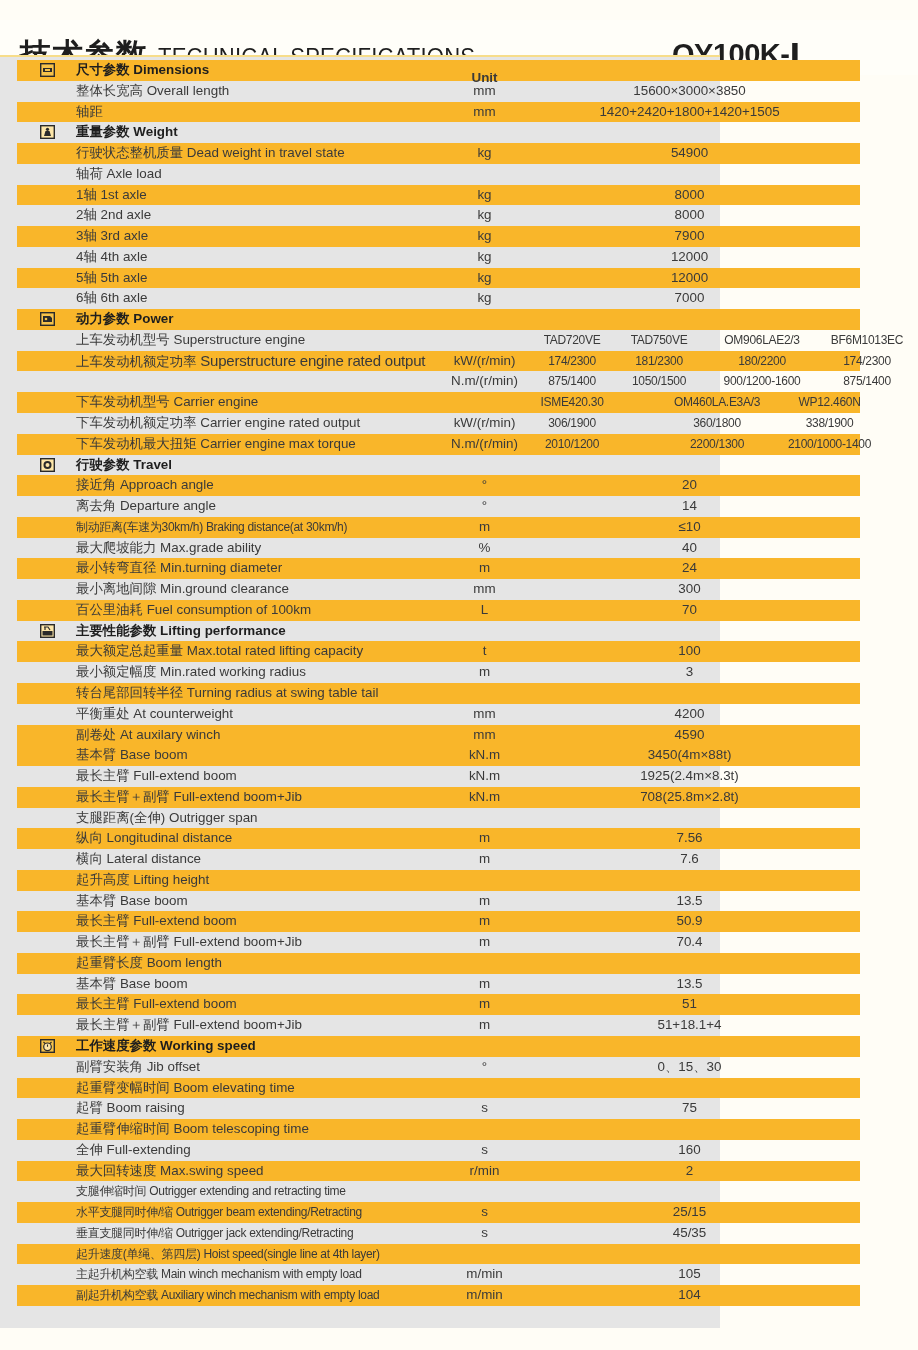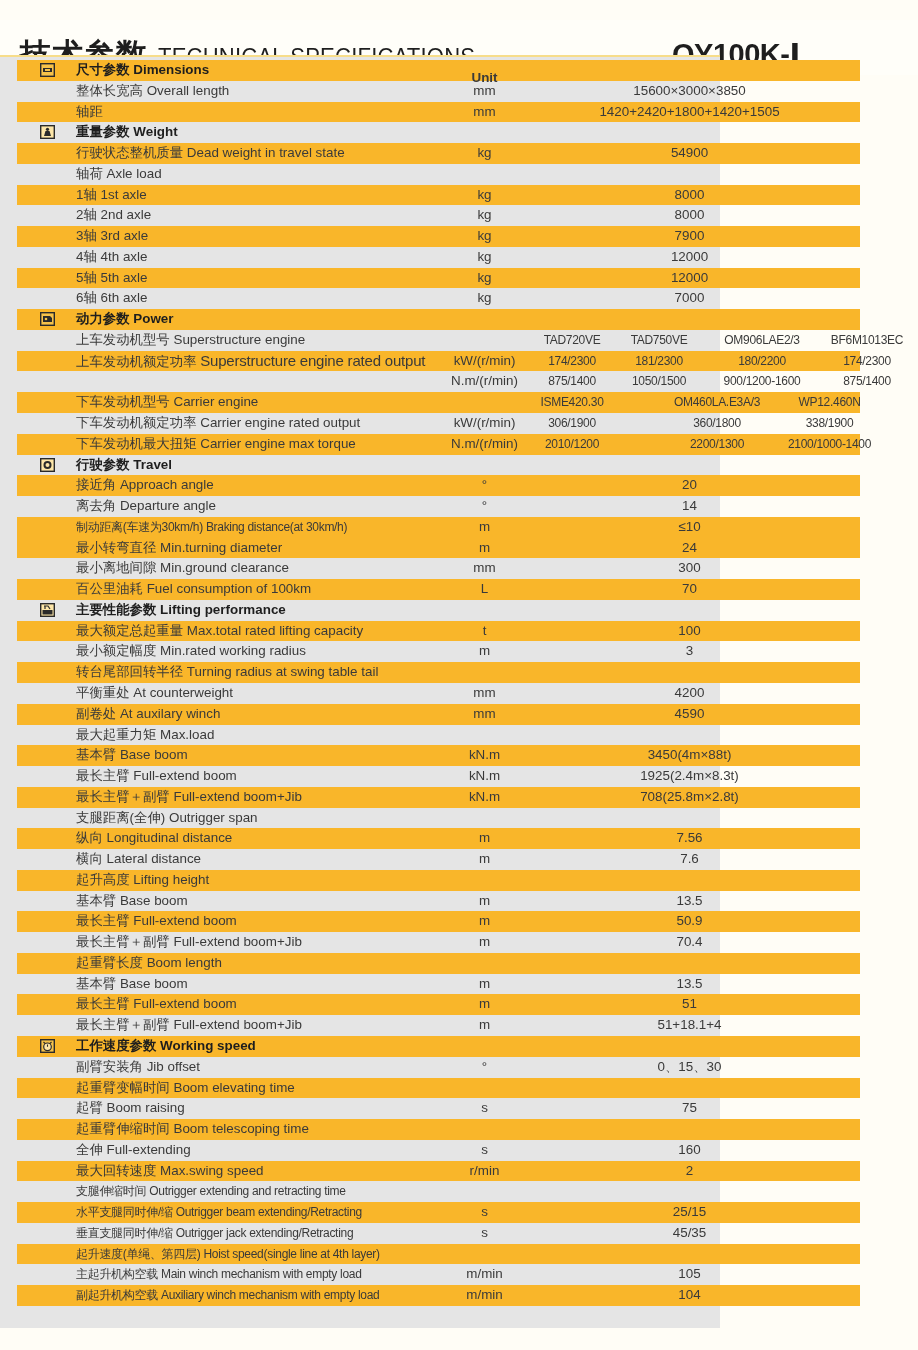--- a/index.html
+++ b/index.html
@@ -193,20 +193,25 @@
       <div class="row cream">
         <span class="name">离去角 Departure angle</span>
         <span class="unit">°</span>
         <span class="val">14</span>
       </div>
       <div class="row orange">
         <span class="name cond">制动距离(车速为30km/h) Braking distance(at 30km/h)</span>
         <span class="unit">m</span>
         <span class="val">≤10</span>
       </div>
+      <div class="row cream">
+        <span class="name">最大爬坡能力 Max.grade ability</span>
+        <span class="unit">%</span>
+        <span class="val">40</span>
+      </div>
       <div class="row orange">
         <span class="name">最小转弯直径 Min.turning diameter</span>
         <span class="unit">m</span>
         <span class="val">24</span>
       </div>
       <div class="row cream">
         <span class="name">最小离地间隙 Min.ground clearance</span>
         <span class="unit">mm</span>
         <span class="val">300</span>
       </div>
@@ -242,25 +247,20 @@
       </div>
       <div class="row cream">
         <span class="name">平衡重处 At counterweight</span>
         <span class="unit">mm</span>
         <span class="val">4200</span>
       </div>
       <div class="row orange">
         <span class="name">副卷处 At auxilary winch</span>
         <span class="unit">mm</span>
         <span class="val">4590</span>
-      </div>
-      <div class="row cream">
-        <span class="name">最大起重力矩 Max.load</span>
-        <span class="unit"></span>
-        <span class="val"></span>
       </div>
       <div class="row orange">
         <span class="name">基本臂 Base boom</span>
         <span class="unit">kN.m</span>
         <span class="val">3450(4m×88t)</span>
       </div>
       <div class="row cream">
         <span class="name">最长主臂 Full-extend boom</span>
         <span class="unit">kN.m</span>
         <span class="val">1925(2.4m×8.3t)</span>

